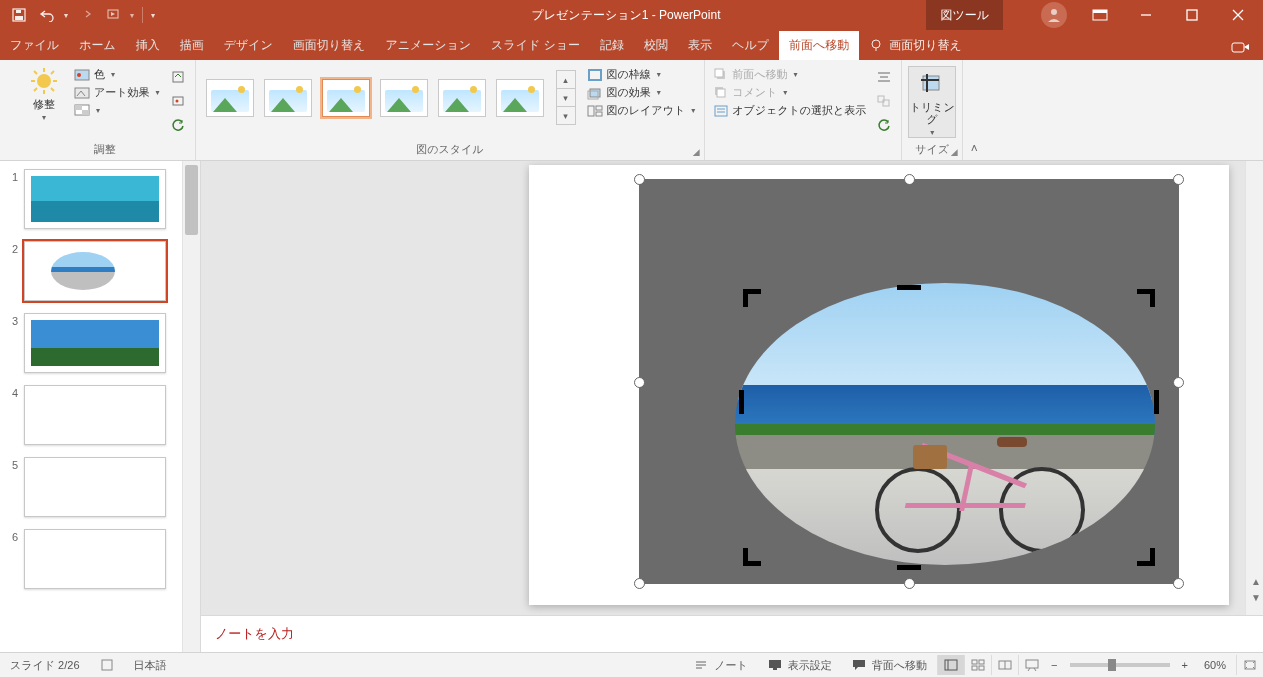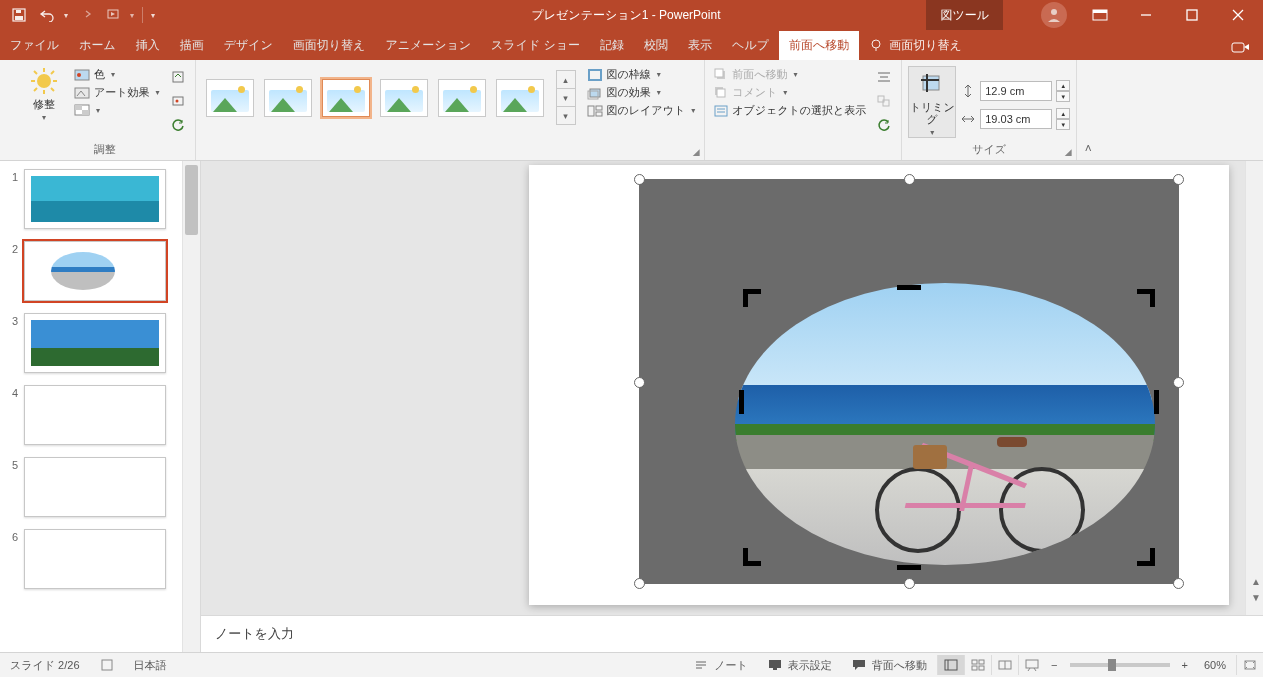--- a/index.html
+++ b/index.html
@@ -71,21 +71,21 @@
   .bike{position:absolute;left:140px;top:150px;width:210px;height:120px;}
   .wheel{position:absolute;width:78px;height:78px;border:4px solid #333;border-radius:50%;bottom:0;}
   .wheel.l{left:0;} .wheel.r{right:0;}
   .frame{position:absolute;left:34px;top:30px;width:120px;height:50px;transform:skewX(-12deg);}
   .frame div{position:absolute;background:#d980a8;height:5px;}
   .basket{position:absolute;left:38px;top:12px;width:34px;height:24px;background:#a07040;border-radius:3px;}
   .seat{position:absolute;right:58px;top:4px;width:30px;height:10px;background:#7a4a30;border-radius:4px;}
   
   .sel-handle{position:absolute;width:9px;height:9px;background:#fff;border:1px solid #666;border-radius:50%;}
   .crop-h{position:absolute;background:#000;}
-  .notes{height:36px;background:#fff;border-top:1px solid #d9d9d9;display:flex;align-items:center;padding:0 14px;color:#404040;font-size:13px;}
+  .notes{height:36px;background:#fff;border-top:1px solid #d9d9d9;display:flex;align-items:center;padding:0 14px;color:#b91c1c;font-size:13px;}
   
   .status{height:24px;background:#f3f3f3;border-top:1px solid #d4d4d4;display:flex;align-items:center;font-size:11px;color:#555;}
   .status .sec{padding:0 10px;display:flex;align-items:center;gap:6px;}
   .status .right{margin-left:auto;display:flex;align-items:center;}
   .view-btn{width:26px;height:20px;display:flex;align-items:center;justify-content:center;border-left:1px solid #dcdcdc;}
   .view-btn.active{background:#d7d7d7;}
   .zoom-slider{width:100px;height:4px;background:#c9c9c9;position:relative;margin:0 6px;}
   .zoom-slider .zthumb{position:absolute;left:38px;top:-4px;width:8px;height:12px;background:#888;}
   svg{display:block;}
   
@@ -326,20 +326,21 @@
               <svg width="16" height="14">
                 <rect x="1" y="2" width="6" height="10" fill="none" stroke="#888"></rect>
                 <rect x="9" y="2" width="6" height="4" fill="none" stroke="#888"></rect>
                 <rect x="9" y="8" width="6" height="4" fill="none" stroke="#888"></rect>
               </svg>
               <span>図のレイアウト</span>
               <span class="caret">▾</span>
             </div>
         </div>
       </div>
+      <div class="group-label">図のスタイル</div>
       <div class="dlaunch">◢</div>
     </div>
 
 
     <div class="group">
       <div class="group-body">
         <div class="stack" style="padding-top:2px;">
           <div class="row-btn disabled">
               <svg width="14" height="14">
                 <rect x="3" y="3" width="8" height="8" fill="#ccc"></rect>
@@ -392,44 +393,20 @@
     <div class="group">
       <div class="group-body" style="align-items:center;">
         <div class="big-btn" style="background:#e8e8e8;border:1px solid #c9c9c9;">
           <div class="ic">
               <svg width="26" height="24">
                 <rect x="4" y="4" width="16" height="14" fill="#bcd9ef" stroke="#888"></rect>
                 <path d="M2 8 H20 M8 2 V20" stroke="#333" stroke-width="2"></path>
               </svg>
             </div>
           <div class="lbl"><span>トリミング</span><br><span style="font-size:8px;color:#666">▾</span></div>
-        </div>
-        <div class="stack" style="gap:6px;padding-top:6px;">
-          <div class="size-row">
-            <svg width="16" height="16">
-                <line x1="8" y1="2" x2="8" y2="14" stroke="#666"></line>
-                <path d="M5 5 L8 2 L11 5 M5 11 L8 14 L11 11" fill="none" stroke="#666"></path>
-              </svg>
-            <div class="size-field">12.9 cm</div>
-            <div class="spin">
-                <div>▴</div>
-                <div>▾</div>
-              </div>
-          </div>
-          <div class="size-row">
-            <svg width="16" height="16">
-                <line x1="2" y1="8" x2="14" y2="8" stroke="#666"></line>
-                <path d="M5 5 L2 8 L5 11 M11 5 L14 8 L11 11" fill="none" stroke="#666"></path>
-              </svg>
-            <div class="size-field">19.03 cm</div>
-            <div class="spin">
-                <div>▴</div>
-                <div>▾</div>
-              </div>
-          </div>
         </div>
       </div>
       <div class="group-label">サイズ</div>
       <div class="dlaunch">◢</div>
     </div>
 
     <div class="collapse">˄</div>
   </div>
 
   <div class="body">

